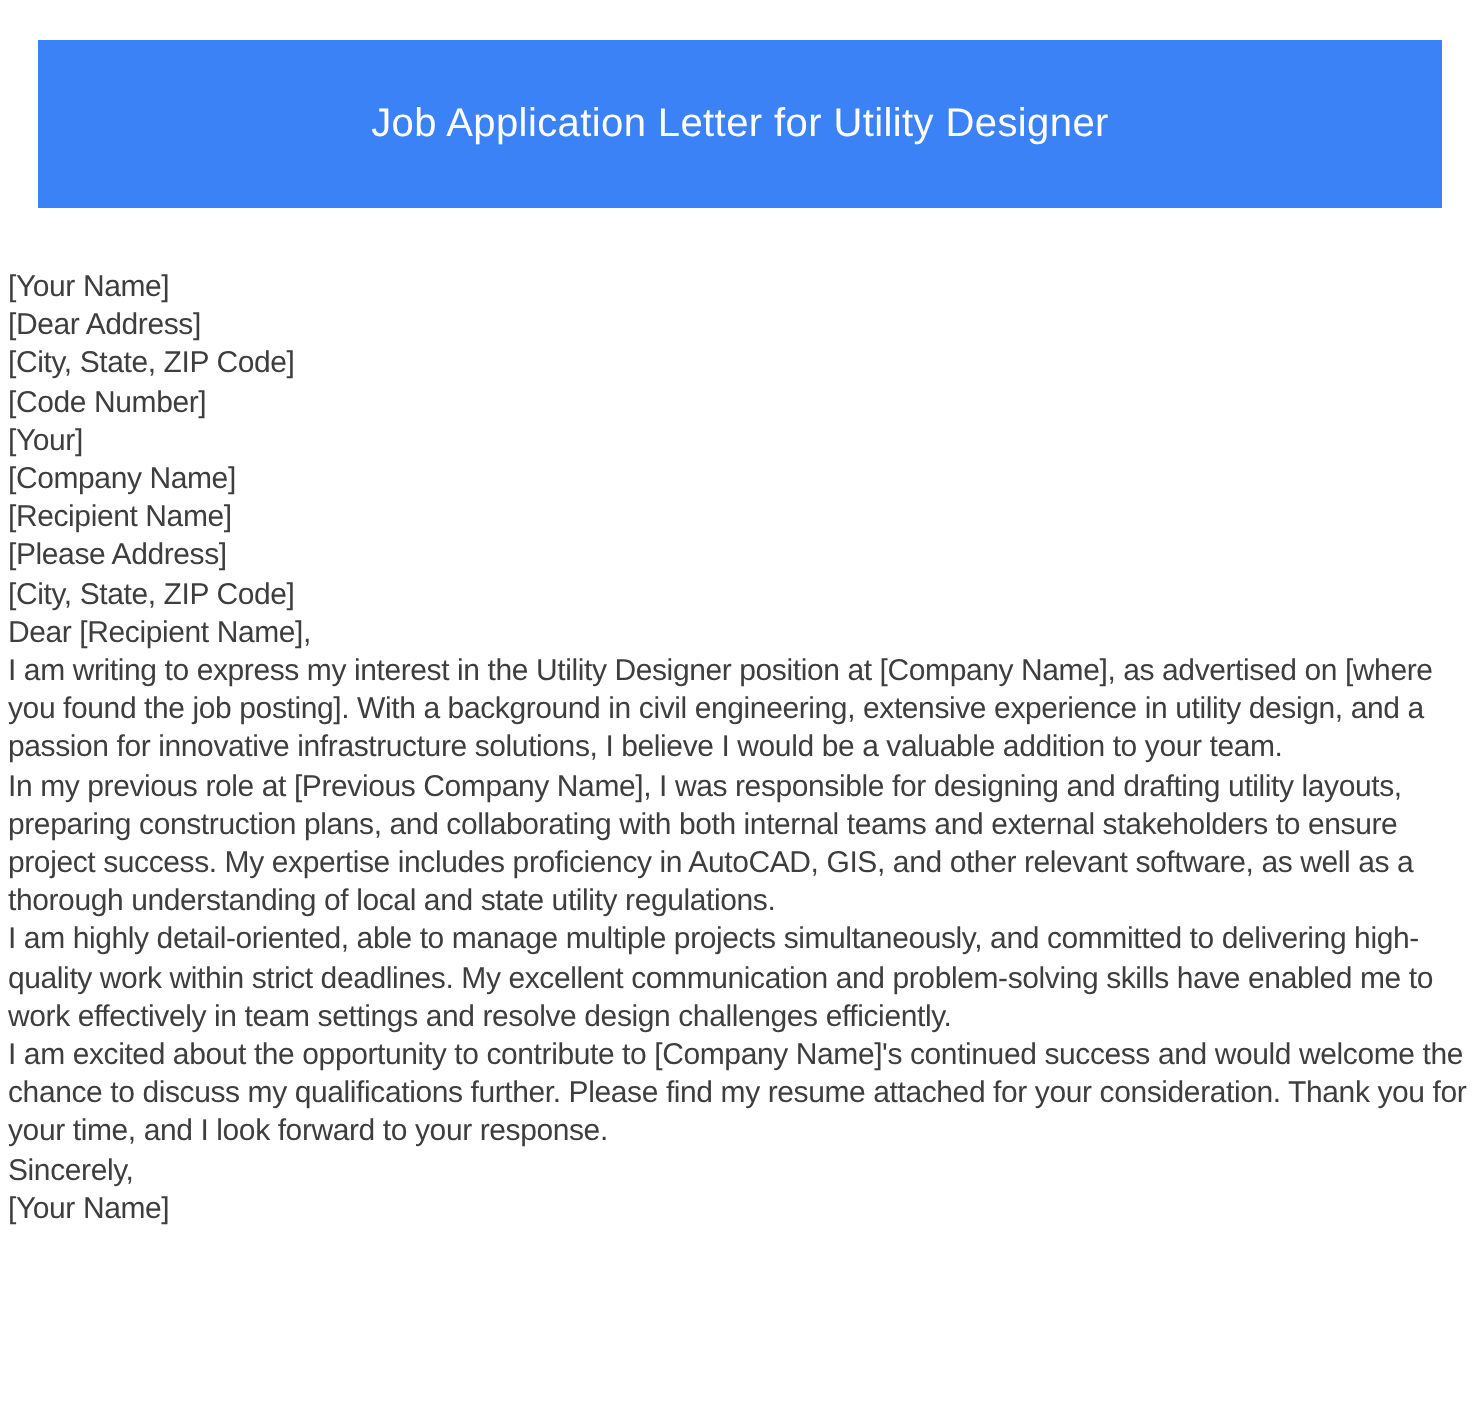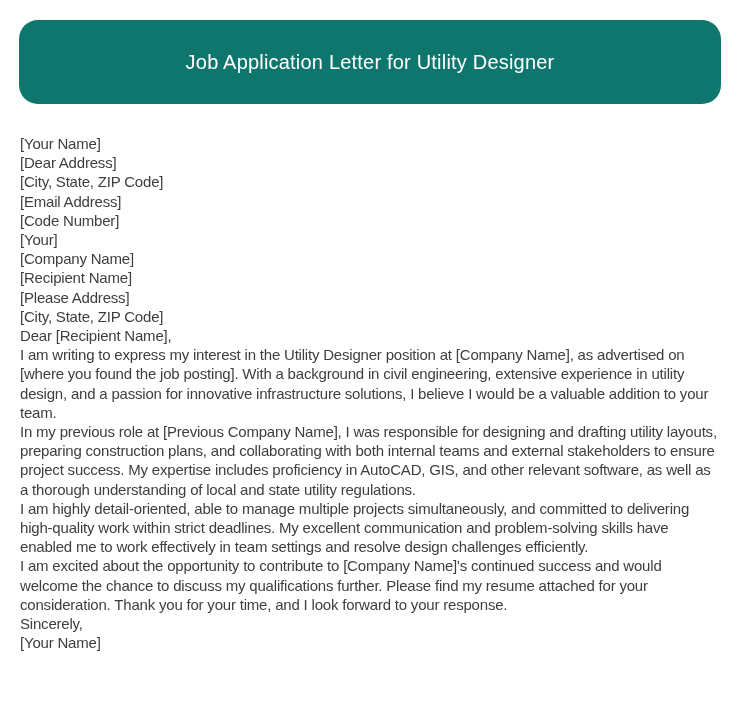--- a/index.html
+++ b/index.html
@@ -6,56 +6,54 @@
   html, body { background: #ffffff; }
   body {
     width: 740px;
     height: 705px;
     font-family: "Liberation Sans", "DejaVu Sans", sans-serif;
     overflow: hidden;
   }
   .title-banner {
     margin: 20px 19px 0 19px;
     height: 84px;
-    background: #0f766e;
+    background: #3b82f6;
     display: flex;
     align-items: center;
     justify-content: center;
-    border-radius: 19px;
   }
   .page-title {
     color: #ffffff;
     font-size: 20px;
     font-weight: 500;
     letter-spacing: 0.2px;
     white-space: nowrap;
   }
   .letter-body {
     margin-top: 30px;
-    padding: 0 20px;
+    padding: 0 4px;
     width: 740px;
     color: #3e3e3e;
     font-size: 15px;
     line-height: 19.2px;
     letter-spacing: -0.2px;
   }
   .letter-line, .letter-paragraph { display: block; }
 </style>
 </head>
 <body>
 
 <div class="title-banner">
   <div class="page-title">Job Application Letter for Utility Designer</div>
 </div>
 
 <div class="letter-body">
   <span class="letter-line">[Your Name]</span>
   <span class="letter-line">[Dear Address]</span>
   <span class="letter-line">[City, State, ZIP Code]</span>
-  <span class="letter-line">[Email Address]</span>
   <span class="letter-line">[Code Number]</span>
   <span class="letter-line">[Your]</span>
   <span class="letter-line">[Company Name]</span>
   <span class="letter-line">[Recipient Name]</span>
   <span class="letter-line">[Please Address]</span>
   <span class="letter-line">[City, State, ZIP Code]</span>
   <span class="letter-line">Dear [Recipient Name],</span>
   <span class="letter-paragraph">I am writing to express my interest in the Utility Designer position at [Company Name], as advertised on [where you found the job posting]. With a background in civil engineering, extensive experience in utility design, and a passion for innovative infrastructure solutions, I believe I would be a valuable addition to your team.</span>
   <span class="letter-paragraph">In my previous role at [Previous Company Name], I was responsible for designing and drafting utility layouts, preparing construction plans, and collaborating with both internal teams and external stakeholders to ensure project success. My expertise includes proficiency in AutoCAD, GIS, and other relevant software, as well as a thorough understanding of local and state utility regulations.</span>
   <span class="letter-paragraph">I am highly detail-oriented, able to manage multiple projects simultaneously, and committed to delivering high-quality work within strict deadlines. My excellent communication and problem-solving skills have enabled me to work effectively in team settings and resolve design challenges efficiently.</span>

